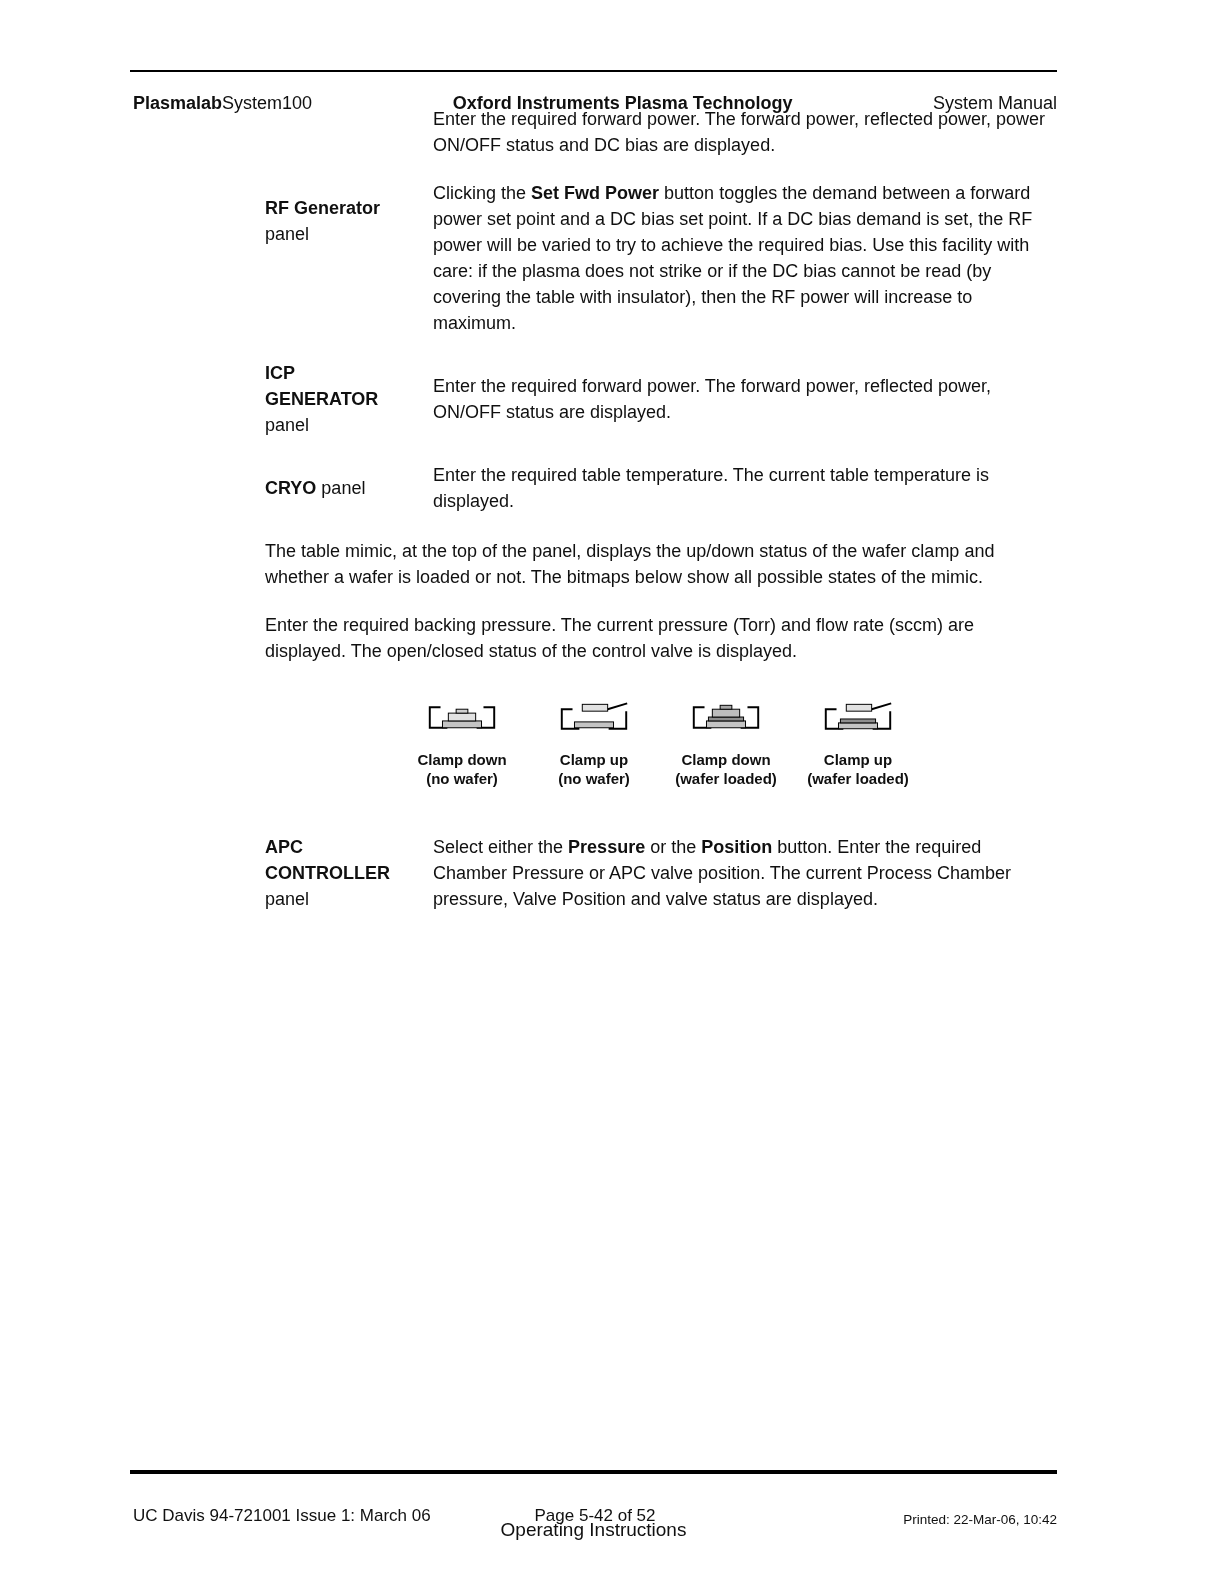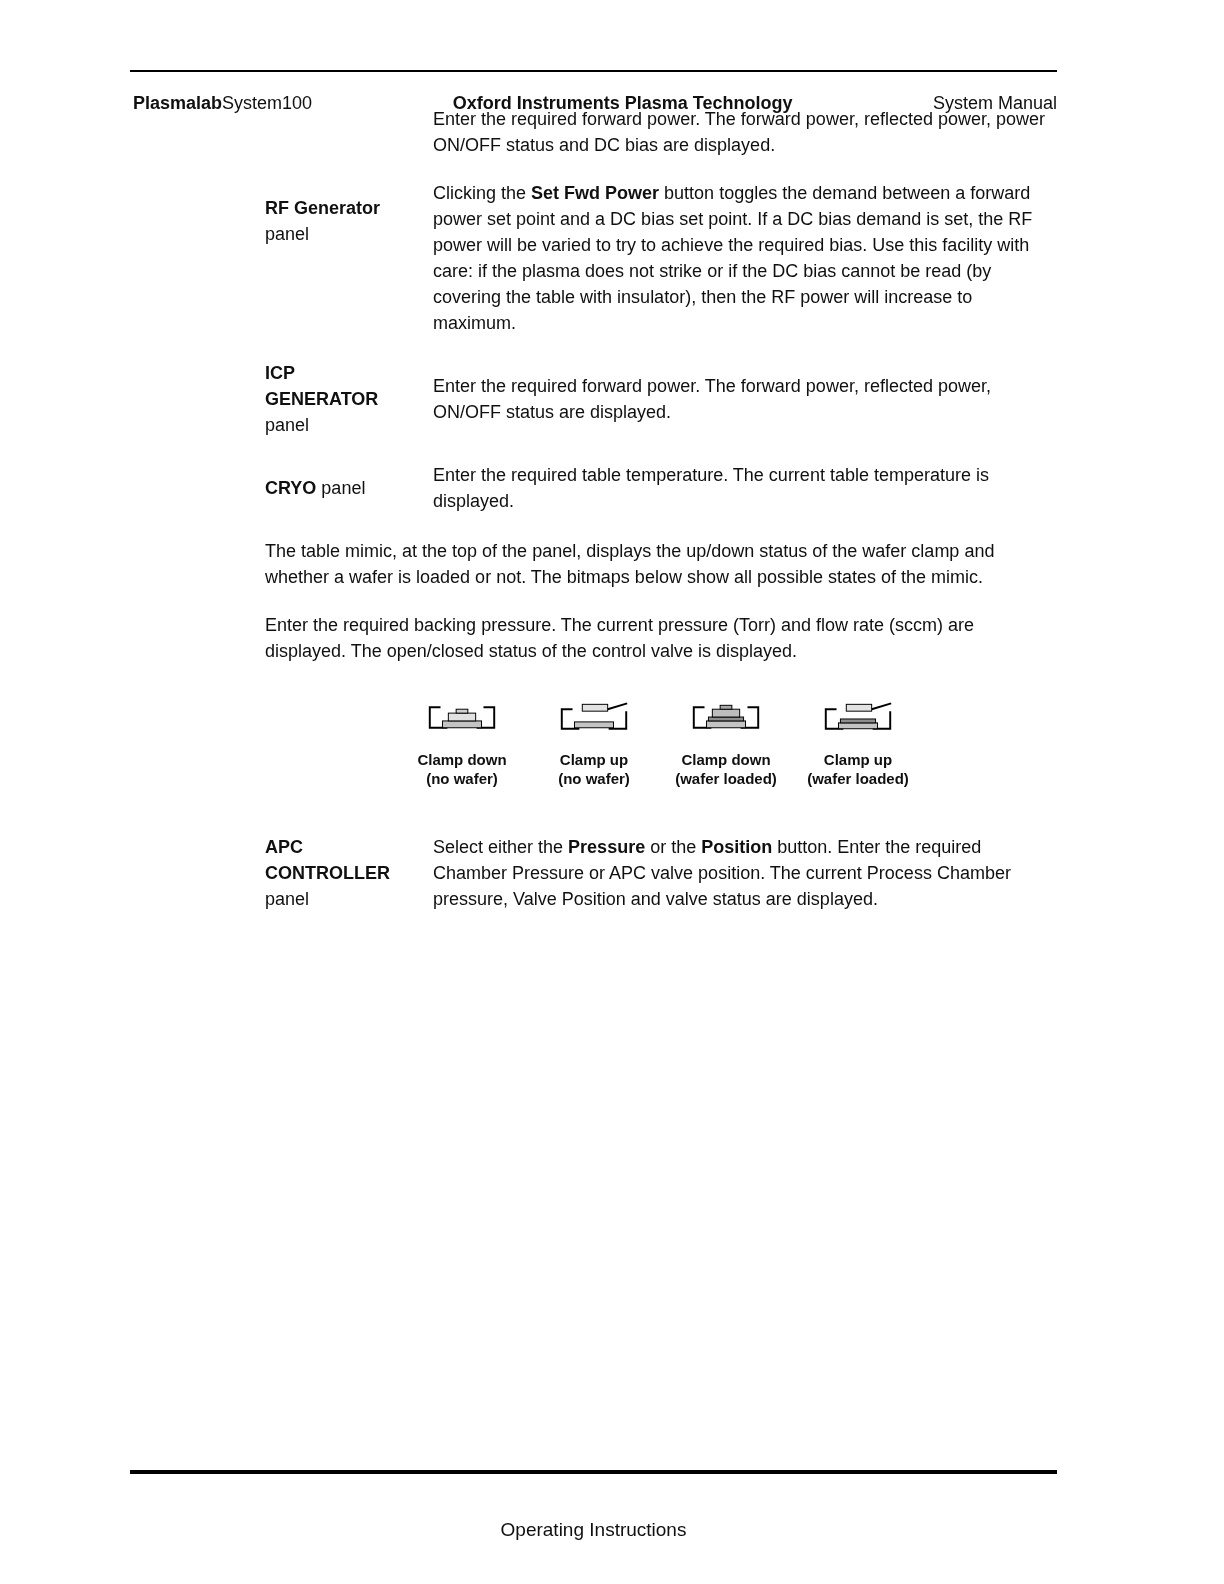--- a/index.html
+++ b/index.html
@@ -174,14 +174,19 @@
       </div>
       <div class="desc">
         <p><span>Select either the </span><span class="b">Pressure</span><span> or the </span><span class="b">Position</span><span> button. Enter the required Chamber Pressure or APC valve position. The current Process Chamber pressure, Valve Position and valve status are displayed.</span></p>
       </div>
     </section>
 
   </main>
 
   <div class="footer-rule"></div>
   <div class="footer-line1">Operating Instructions</div>
+  <div class="footer-line2">
+    <span class="footer-left">UC Davis 94-721001 Issue 1: March 06</span>
+    <span class="footer-center">Page 5-42 of 52</span>
+    <span class="footer-right">Printed: 22-Mar-06, 10:42</span>
+  </div>
 
 </div>
 
 </body></html>

